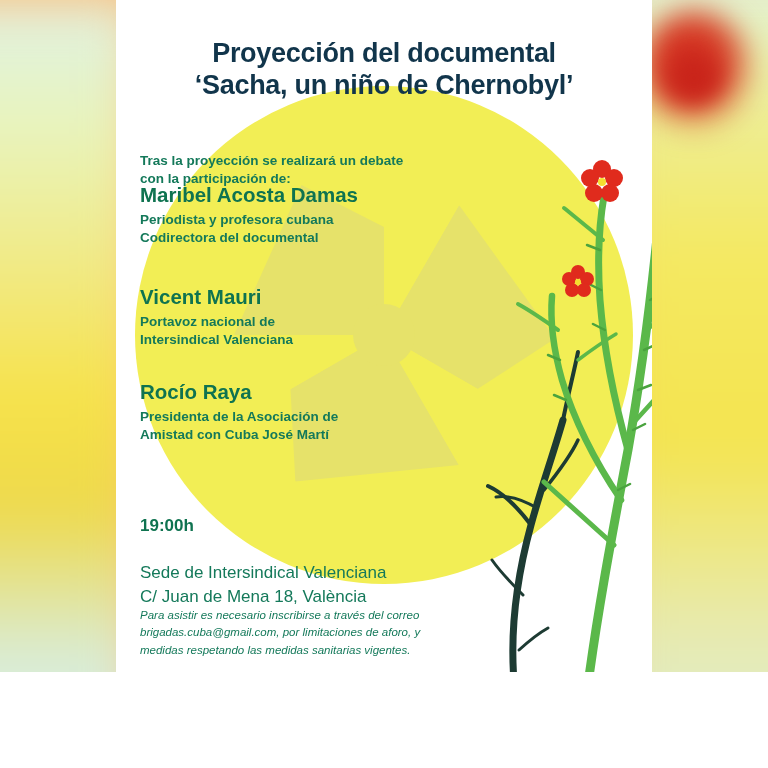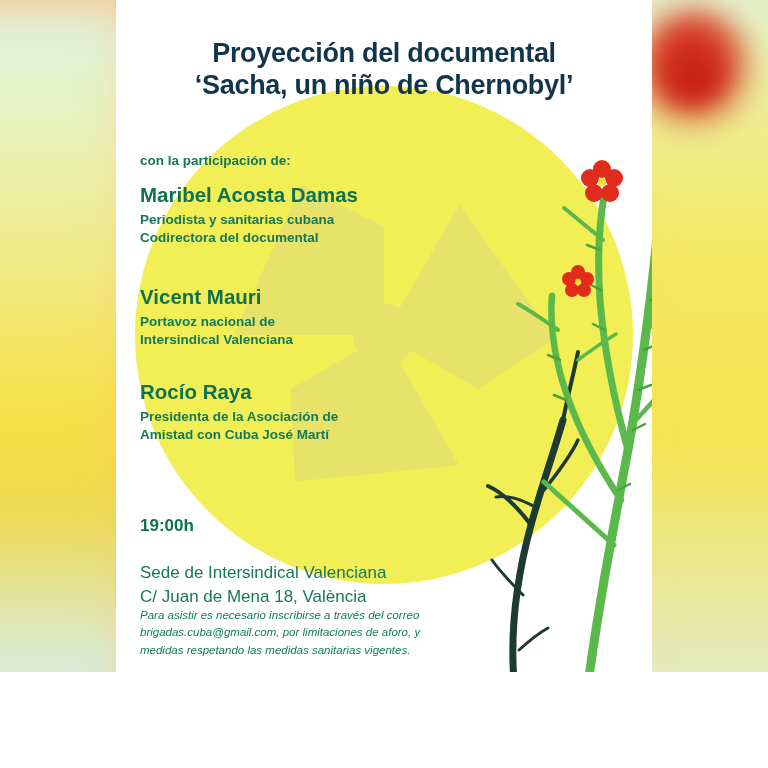--- a/index.html
+++ b/index.html
@@ -350,27 +350,28 @@
     </svg>
 
     <div class="content">
 
       <div class="title">
         <div>Proyección del documental</div>
         <div class="l2">‘Sacha, un niño de Chernobyl’</div>
       </div>
 
       <div class="block intro">
+        <div>Tras la proyección se realizará un debate</div>
         <div>con la participación de:</div>
       </div>
 
       <div class="block" id="sp1">
         <div class="speaker-name">Maribel Acosta Damas</div>
         <div class="speaker-role">
-          <div>Periodista y sanitarias cubana</div>
+          <div>Periodista y profesora cubana</div>
           <div>Codirectora del documental</div>
         </div>
       </div>
 
       <div class="block" id="sp2">
         <div class="speaker-name">Vicent Mauri</div>
         <div class="speaker-role">
           <div>Portavoz nacional de</div>
           <div>Intersindical Valenciana</div>
         </div>

